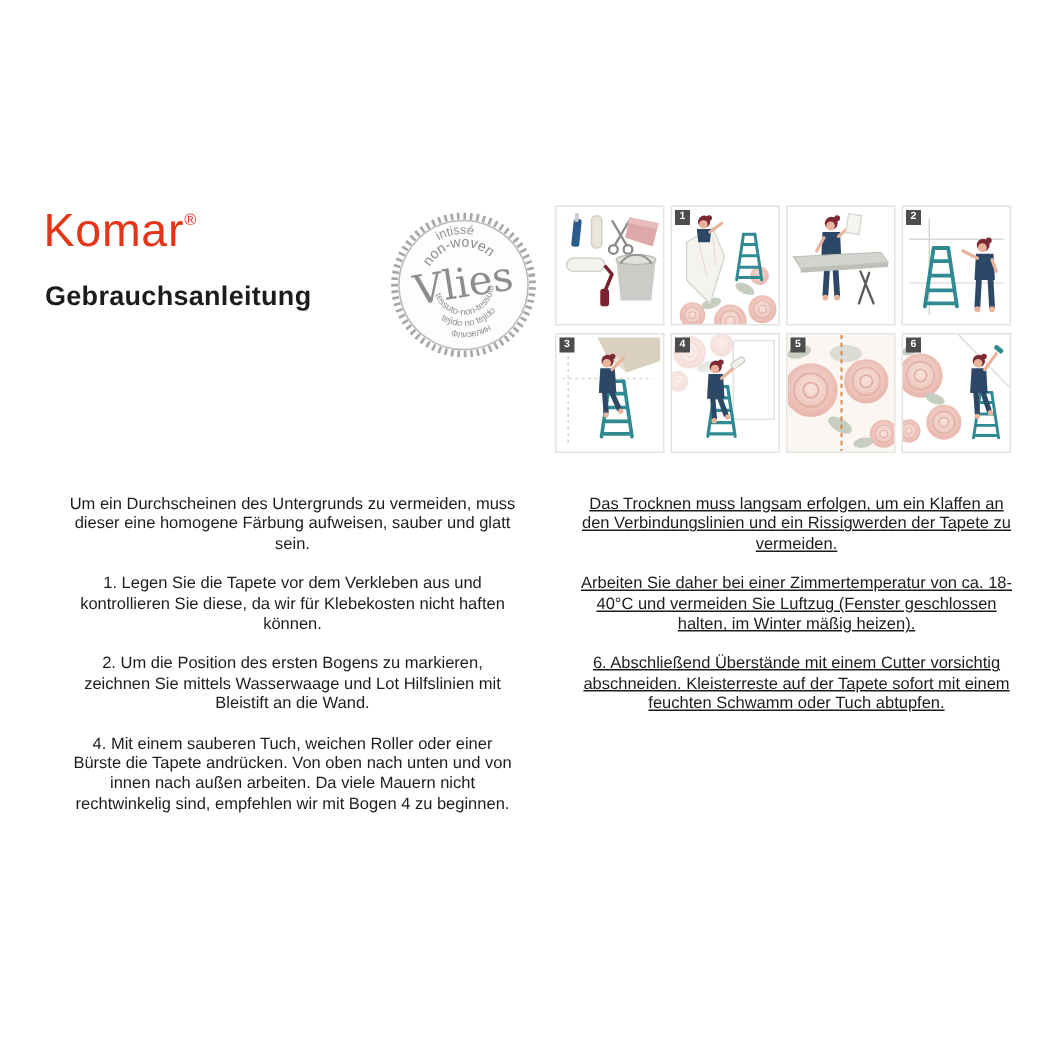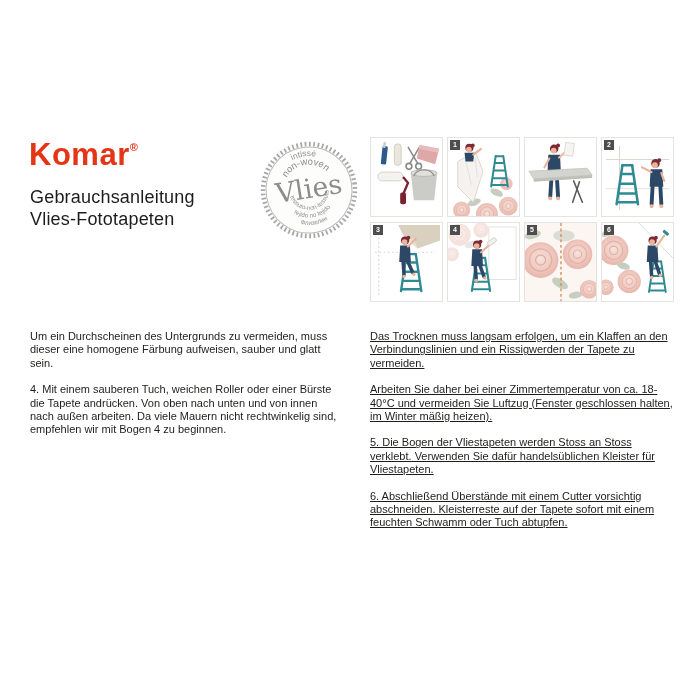--- a/index.html
+++ b/index.html
@@ -1,42 +1,42 @@
 <!DOCTYPE html>
 <html><head>
 <meta charset="utf-8">
 <style>
   html,body{margin:0;padding:0;}
   body{
     width:700px;height:700px;background:#ffffff;position:relative;
     font-family:"Liberation Sans",sans-serif;color:#1e1e1e;overflow:hidden;
   }
   .logo{position:absolute;left:29px;top:130px;color:#e53517;
-    font-weight:bold;font-size:31px;letter-spacing:.5px;line-height:34px;}
+    font-weight:normal;font-size:31px;letter-spacing:.5px;line-height:34px;}
   .logo sup{font-size:11px;vertical-align:14px;letter-spacing:0;}
-  .doc-title{position:absolute;left:30px;top:186px;font-weight:normal;
+  .doc-title{position:absolute;left:30px;top:186px;font-weight:bold;
     font-size:18px;line-height:22px;color:#1c1c1c;letter-spacing:.2px;}
   
   .stamp{position:absolute;left:256px;top:134px;width:106px;height:114px;}
   
   .gallery{position:absolute;left:370px;top:137px;width:304px;
     display:grid;grid-template-columns:repeat(4,73px);grid-auto-rows:80px;
     column-gap:4px;row-gap:5px;}
   .panel{position:relative;background:#fff;border:1px solid #e3e3e0;
     box-sizing:border-box;overflow:hidden;}
   .panel svg{display:block;}
   .badge{position:absolute;left:2px;top:2px;width:10px;height:10px;
     background:#4d4d4d;color:#fff;font-size:7px;line-height:10px;
     text-align:center;font-weight:bold;z-index:2;}
   .badge:empty{display:none;}
   
   .col{position:absolute;top:330px;font-size:11px;line-height:13.4px;color:#1d1d1b;}
   .col-left{left:30px;width:314px;}
   .col-right{left:370px;width:306px;text-decoration:underline;}
-  .col p{margin:0 0 13px 0;}
+  .col p{margin:0 0 13px 16px;text-align:center;}
 </style>
 </head>
 <body>
 
 <svg style="position:absolute;width:0;height:0" aria-hidden="true">
   <defs>
     <radialGradient id="rg" cx="50%" cy="45%" r="60%">
       <stop offset="0%" stop-color="#f7e3dc"></stop>
       <stop offset="55%" stop-color="#efc9c0"></stop>
       <stop offset="100%" stop-color="#e6b0a6"></stop>
@@ -60,21 +60,20 @@
     </g>
   </defs>
 </svg>
 
 <div class="logo">
   <span>Komar</span><sup>®</sup>
 </div>
 
 <div class="doc-title">
   <div>Gebrauchsanleitung</div>
-  <div>Vlies-Fototapeten</div>
 </div>
 
 <div class="stamp">
   <svg width="106" height="114" viewBox="0 0 106 114">
     <g transform="rotate(-9 53 56)">
       <circle cx="53" cy="56" r="46" fill="none" stroke="#a8a8a8" stroke-width="4.5" stroke-dasharray="1.8 2.5"></circle>
       <circle cx="53" cy="56" r="43" fill="#fdfdfc" stroke="#b8b8b8" stroke-width="1"></circle>
       <defs>
         <path id="tp1" d="M19,56 A34,34 0 0 1 87,56"></path>
         <path id="tp2" d="M27.5,56 A25.5,25.5 0 0 1 78.5,56"></path>
@@ -279,21 +278,22 @@
         <path d="M50,40 L51,54 M55,40 L59,52" stroke="#2c4866" stroke-width="3.6" stroke-linecap="round"></path>
         <circle cx="51" cy="56" r="1.8" fill="#eab49c"></circle>
           <circle cx="60" cy="53.5" r="1.8" fill="#eab49c"></circle>
       </g>
     </svg>
   </div>
 </div>
 
 <div class="col col-left">
   <p>Um ein Durchscheinen des Untergrunds zu vermeiden, muss dieser eine homogene Färbung aufweisen, sauber und glatt sein.</p>
+  <p>1. Legen Sie die Tapete vor dem Verkleben aus und kontrollieren Sie diese, da wir für Klebekosten nicht haften können.</p>
+  <p>2. Um die Position des ersten Bogens zu markieren, zeichnen Sie mittels Wasserwaage und Lot Hilfslinien mit Bleistift an die Wand.</p>
   <p>4. Mit einem sauberen Tuch, weichen Roller oder einer Bürste die Tapete andrücken. Von oben nach unten und von innen nach außen arbeiten. Da viele Mauern nicht rechtwinkelig sind, empfehlen wir mit Bogen 4 zu beginnen.</p>
 </div>
 
 <div class="col col-right">
   <p>Das Trocknen muss langsam erfolgen, um ein Klaffen an den Verbindungslinien und ein Rissigwerden der Tapete zu vermeiden.</p>
   <p>Arbeiten Sie daher bei einer Zimmertemperatur von ca. 18-40°C und vermeiden Sie Luftzug (Fenster geschlossen halten, im Winter mäßig heizen).</p>
-  <p>5. Die Bogen der Vliestapeten werden Stoss an Stoss verklebt. Verwenden Sie dafür handelsüblichen Kleister für Vliestapeten.</p>
   <p>6. Abschließend Überstände mit einem Cutter vorsichtig abschneiden. Kleisterreste auf der Tapete sofort mit einem feuchten Schwamm oder Tuch abtupfen.</p>
 </div>
 
 </body></html>

